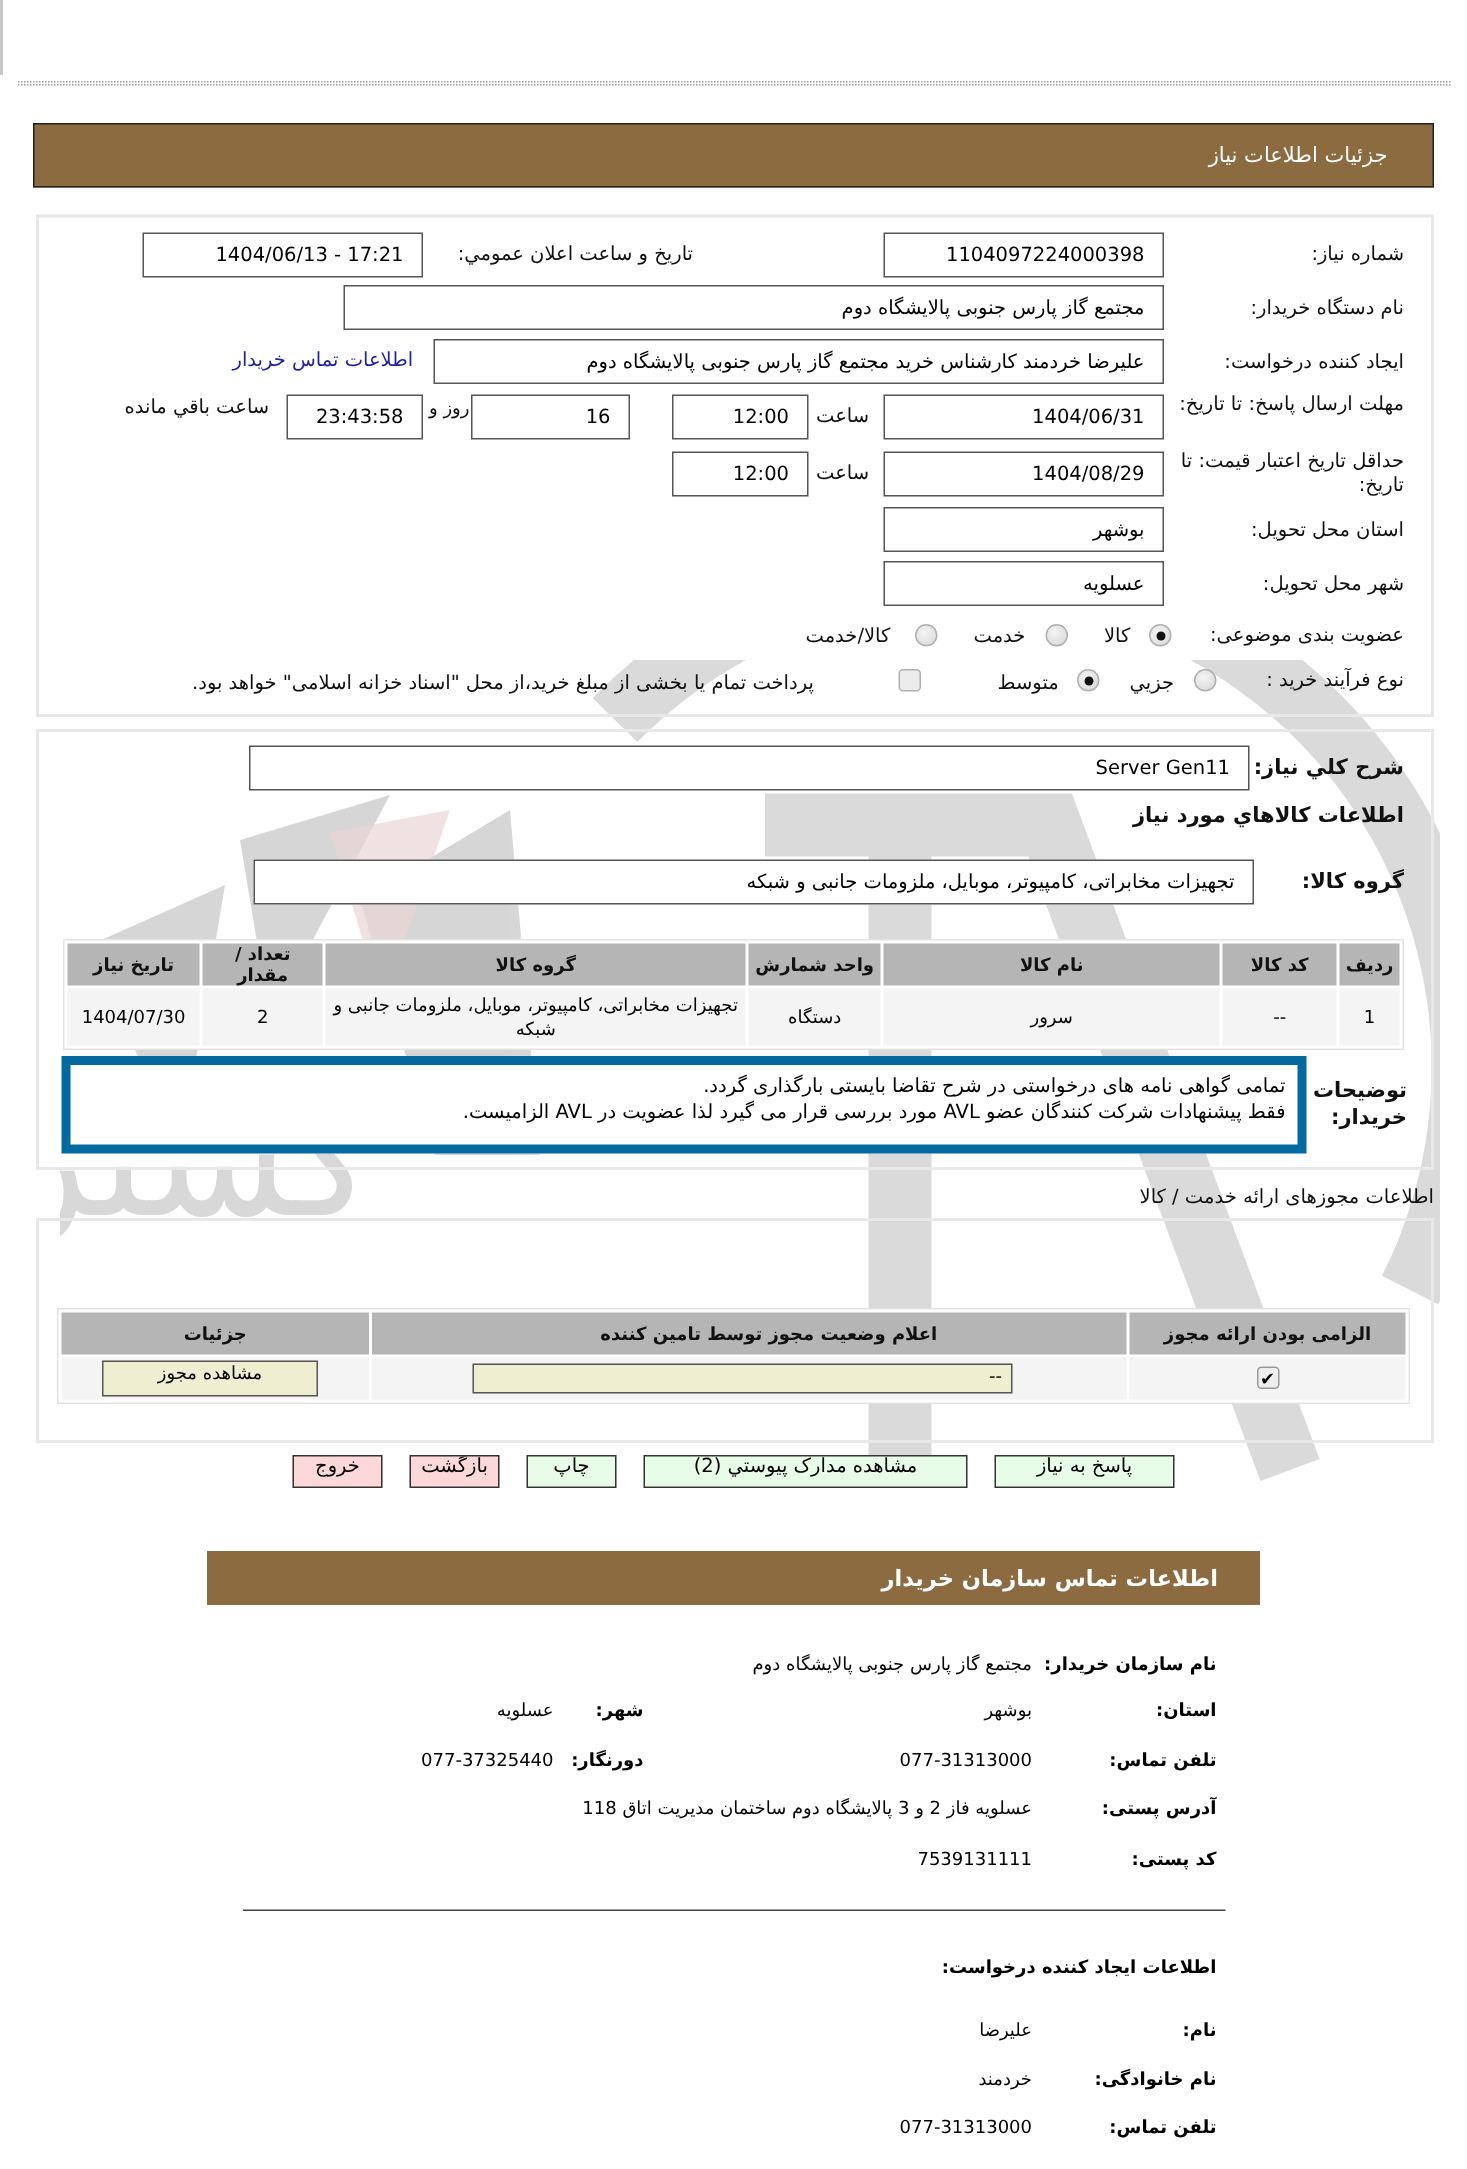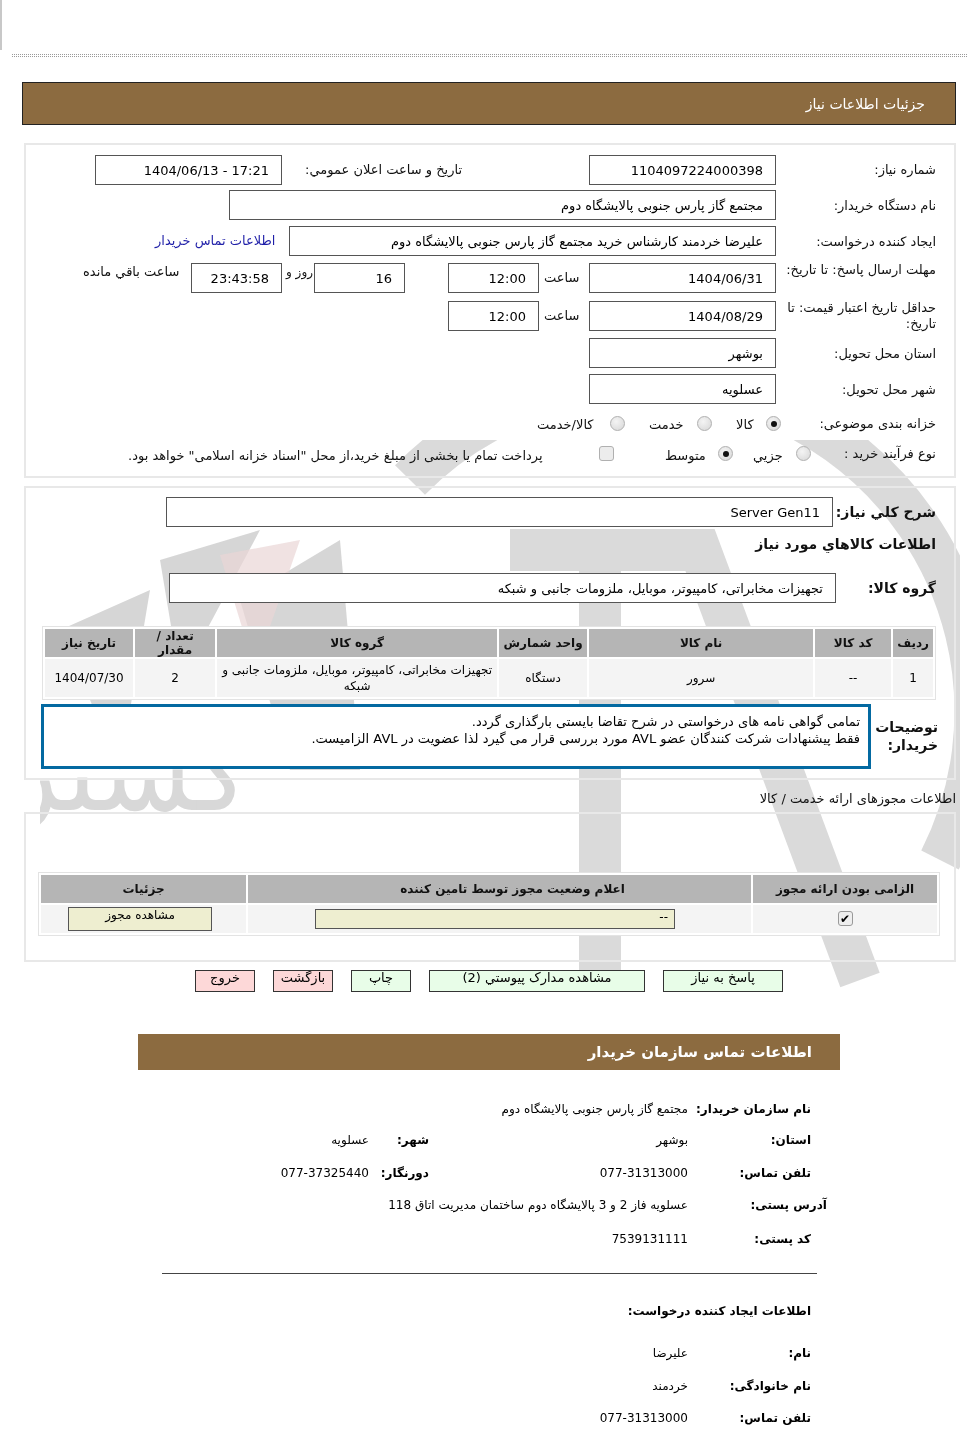--- a/index.html
+++ b/index.html
@@ -22,21 +22,21 @@
   .box.rtl { direction: rtl; justify-content: flex-start; }
   .link { position: absolute; color: #1f1fa8; font-size: 13px; white-space: nowrap; cursor: pointer; }
   .radio { position: absolute; width: 15px; height: 15px; border-radius: 50%; border: 1px solid #b0b0b0;
     background: radial-gradient(circle at 40% 35%, #f4f4f4, #d6d6d6); }
   .radio.on::after { content: ""; position: absolute; left: 4px; top: 4px; width: 6px; height: 6px; border-radius: 50%; background: #111; }
   .checkbox { position: absolute; width: 15px; height: 15px; border: 1px solid #b0b0b0; border-radius: 3px; background: #ececec; }
   .bold { font-weight: bold; }
   .tbl { position: absolute; border-collapse: separate; border-spacing: 2px; background: #fff; border: 1px solid #e3e3e3; }
   .tbl th { background: #b5b5b5; font-size: 12px; font-weight: bold; height: 28px; color: #111; padding: 0 4px; }
   .tbl td { background: #f4f4f4; font-size: 12px; text-align: center; padding: 2px 4px; line-height: 16px; }
-  .notes-box { position: absolute; border: 3px solid #0369a1; background: #fff; padding: 6px 8px; font-size: 13px; line-height: 17px; }
+  .notes-box { position: absolute; border: 6px solid #0369a1; background: #fff; padding: 6px 8px; font-size: 13px; line-height: 17px; }
   .btn { position: absolute; height: 22px; border: 1px solid #333; font-size: 13px; display: flex; align-items: flex-start; justify-content: center; line-height: 13px; cursor: pointer; overflow: hidden; }
   .btn.green { background: #e8fde8; }
   .btn.pink { background: #fdd8d8; }
   .contact-bar { position: absolute; left: 138px; top: 1034px; width: 702px; height: 36px; background: #8c6b40;
     color: #fff; font-size: 15px; font-weight: bold; display: flex; align-items: center; padding-right: 28px; }
   .c-lbl { position: absolute; font-size: 12px; font-weight: bold; white-space: nowrap; }
   .c-val { position: absolute; font-size: 12px; white-space: nowrap; }
   .hr { position: absolute; left: 162px; top: 1273px; width: 655px; height: 1px; background: #444; }
 </style>
 </head>
@@ -78,37 +78,37 @@
 <div class="box rtl" style="left:229px;top:190px;width:547px;">مجتمع گاز پارس جنوبی پالایشگاه دوم</div>
 
 <span class="lbl" style="right:42px;top:234px;text-align:center;">ایجاد کننده درخواست:</span>
 <div class="box rtl" style="left:289px;top:226px;width:487px;">علیرضا خردمند کارشناس خرید مجتمع گاز پارس جنوبی پالایشگاه دوم</div>
 <span class="link" style="left:155px;top:233px;">اطلاعات تماس خریدار</span>
 
 <span class="lbl" style="right:42px;top:262px;width:150px;white-space:normal;line-height:16px;">مهلت ارسال پاسخ: تا تاریخ:</span>
 <div class="box" style="left:589px;top:263px;width:187px;">1404/06/31</div>
 <span class="lbl" style="left:544px;top:270px;">ساعت</span>
 <div class="box" style="left:448px;top:263px;width:91px;">12:00</div>
-<div class="box" style="left:314px;top:263px;width:91px;">16</div>
+<div class="box" style="left:314px;top:263px;width:106px;">16</div>
 <span class="lbl" style="left:286px;top:265px;font-size:12px;">روز و</span>
 <div class="box" style="left:191px;top:263px;width:91px;">23:43:58</div>
 <span class="lbl" style="left:83px;top:264px;">ساعت باقي مانده</span>
 
 <span class="lbl" style="right:42px;top:300px;width:150px;white-space:normal;line-height:16px;">حداقل تاریخ اعتبار قیمت: تا تاریخ:</span>
 <div class="box" style="left:589px;top:301px;width:187px;">1404/08/29</div>
 <span class="lbl" style="left:544px;top:308px;">ساعت</span>
 <div class="box" style="left:448px;top:301px;width:91px;">12:00</div>
 
 <span class="lbl" style="right:42px;top:346px;">استان محل تحویل:</span>
 <div class="box rtl" style="left:589px;top:338px;width:187px;">بوشهر</div>
 
 <span class="lbl" style="right:42px;top:382px;">شهر محل تحویل:</span>
 <div class="box rtl" style="left:589px;top:374px;width:187px;">عسلویه</div>
 
-<span class="lbl" style="right:42px;top:416px;">خزانه بندی موضوعی:</span>
+<span class="lbl" style="right:42px;top:416px;">عضویت بندی موضوعی:</span>
 <span class="radio on" style="left:766px;top:416px;"></span>
 <span class="lbl" style="left:736px;top:417px;">کالا</span>
 <span class="radio" style="left:697px;top:416px;"></span>
 <span class="lbl" style="left:649px;top:417px;">خدمت</span>
 <span class="radio" style="left:610px;top:416px;"></span>
 <span class="lbl" style="left:537px;top:417px;">کالا/خدمت</span>
 
 <span class="lbl" style="right:42px;top:446px;">نوع فرآیند خرید :</span>
 <span class="radio" style="left:796px;top:446px;"></span>
 <span class="lbl" style="left:753px;top:448px;">جزيي</span>
@@ -200,21 +200,21 @@
 <span class="c-lbl" style="right:167px;top:1133px;">استان:</span>
 <span class="c-val" style="right:290px;top:1133px;">بوشهر</span>
 <span class="c-lbl" style="right:549px;top:1133px;">شهر:</span>
 <span class="c-val" style="right:609px;top:1133px;">عسلویه</span>
 
 <span class="c-lbl" style="right:167px;top:1166px;">تلفن تماس:</span>
 <span class="c-val" style="right:290px;top:1166px;">077-31313000</span>
 <span class="c-lbl" style="right:549px;top:1166px;">دورنگار:</span>
 <span class="c-val" style="right:609px;top:1166px;">077-37325440</span>
 
-<span class="c-lbl" style="right:151px;top:1198px;">آدرس پستی:</span>
+<span class="c-lbl" style="right:167px;top:1198px;">آدرس پستی:</span>
 <span class="c-val" style="right:290px;top:1198px;">عسلویه فاز 2 و 3 پالایشگاه دوم ساختمان مدیریت اتاق 118</span>
 
 <span class="c-lbl" style="right:167px;top:1232px;">کد پستی:</span>
 <span class="c-val" style="right:290px;top:1232px;">7539131111</span>
 
 <div class="hr"></div>
 
 <span class="c-lbl" style="right:167px;top:1304px;">اطلاعات ایجاد کننده درخواست:</span>
 
 <span class="c-lbl" style="right:167px;top:1346px;">نام:</span>

